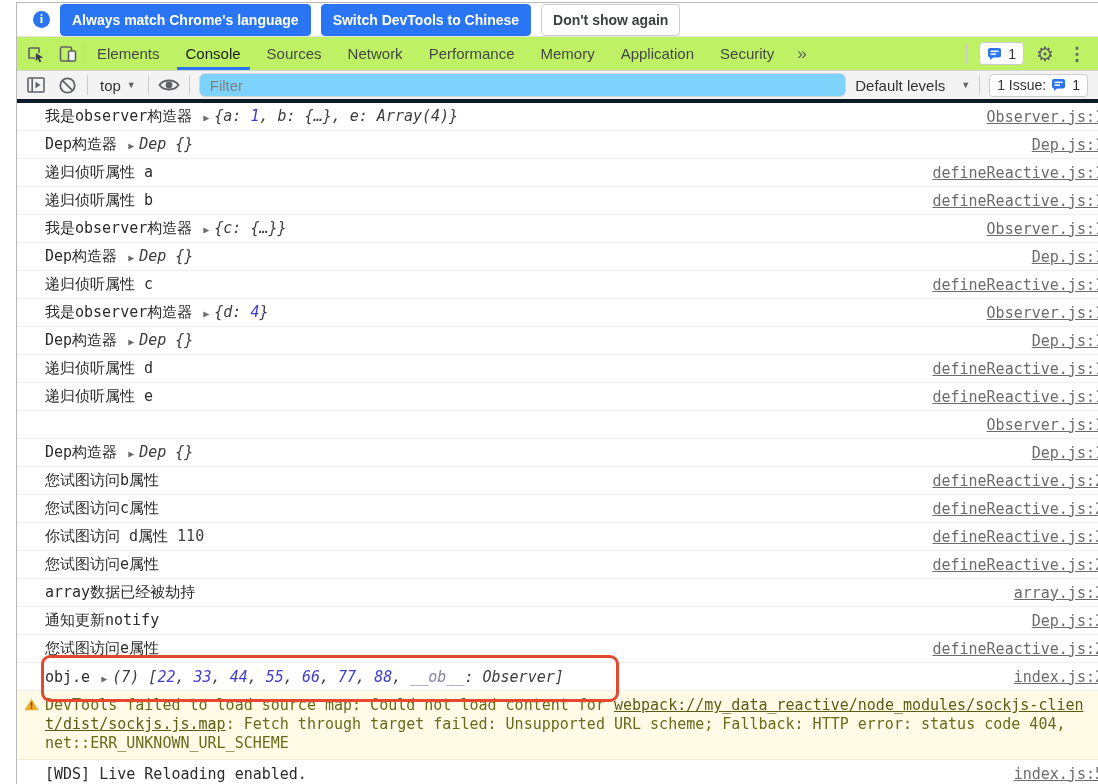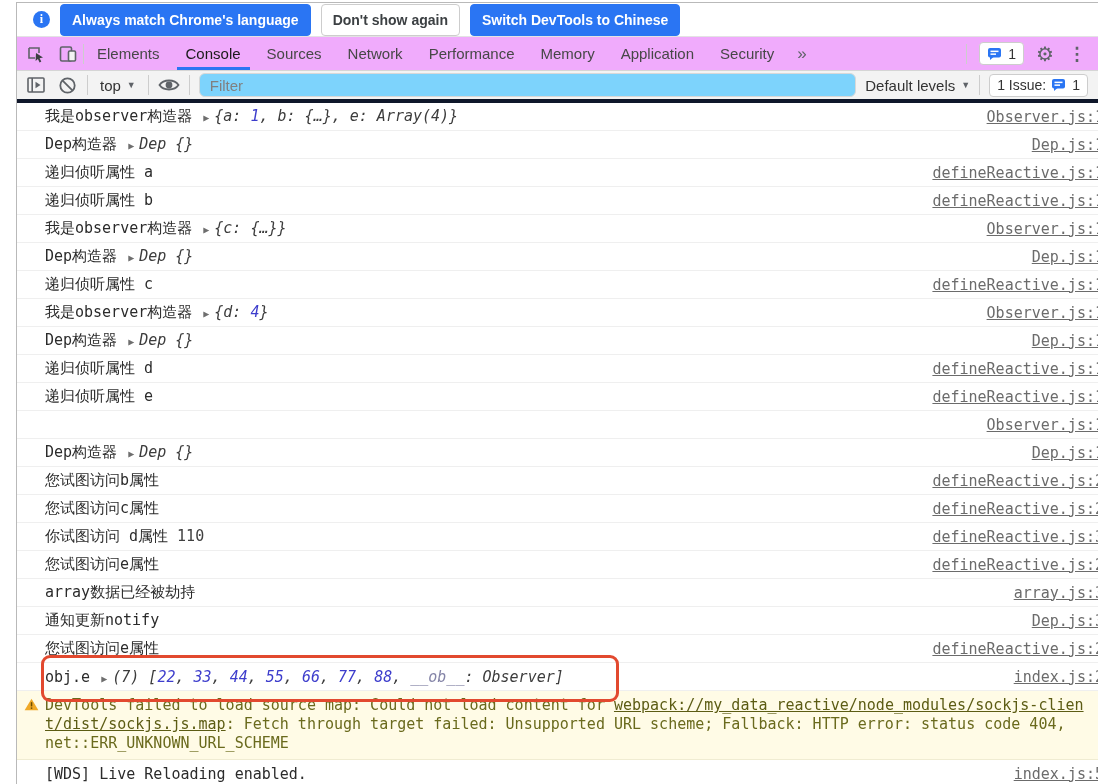--- a/index.html
+++ b/index.html
@@ -14,21 +14,21 @@
     background:#fff; border-bottom:1px solid #e3e3e3; padding-left:16px; gap:10px; }
   .info-icon { width:17px; height:17px; border-radius:50%; background:#2a75f3; color:#fff;
     font:bold 12px "Liberation Serif", serif; display:flex; align-items:center; justify-content:center; }
   .infobar-msg { font-size:15px; color:#202124; margin-right:6px; white-space:nowrap; }
   .ib-btn { height:32px; padding:0 11px; border-radius:4px; font-size:14px; font-weight:bold;
     display:flex; align-items:center; white-space:nowrap; cursor:pointer; }
   .ib-btn.primary { background:#2a75f3; color:#fff; border:1px solid #2a75f3; }
   .ib-btn.secondary { background:#fff; color:#3c4043; border:1px solid #cdcdcd; }
 
   
-  .tabbar { height:34px; flex:0 0 34px; background:#f0abfc; border-bottom:1px solid #d5d5d5;
+  .tabbar { height:34px; flex:0 0 34px; background:#bef264; border-bottom:1px solid #d5d5d5;
     display:flex; align-items:stretch; }
   .tb-icons { display:flex; align-items:center; padding:0 4px 0 8px; gap:10px; }
   .tb-icon { width:22px; height:22px; display:flex; align-items:center; justify-content:center; cursor:pointer; }
   .vdiv { width:1px; height:20px; background:#cdcdcd; align-self:center; }
   .tabs { display:flex; align-items:stretch; }
   .tab { padding:0 13px; display:flex; align-items:center; font-size:15px; color:#474747;
     position:relative; cursor:pointer; white-space:nowrap; }
   .tab.active { color:#1a1a1a; }
   .tab.active::after { content:""; position:absolute; left:4px; right:4px; bottom:0; height:3px; background:#2a75f3; }
   .tab.more { font-size:17px; color:#5f6368; padding:0 10px; }
@@ -39,21 +39,21 @@
   .kebab { font-size:18px; color:#5f6368; font-weight:bold; cursor:pointer; padding:0 2px; }
 
   
   .ctoolbar { height:32px; flex:0 0 32px; background:#f3f3f3; border-bottom:4px solid #0f172a;
     display:flex; align-items:center; gap:9px; padding:0 10px 0 8px; }
   .top-select { display:flex; align-items:center; gap:6px; font-size:15px; color:#333; cursor:pointer; padding:0 3px; }
   .caret { font-size:9px; color:#5f6368; }
   .filter-input { flex:1; height:24px; border:1px solid #d8d8d8; border-radius:6px; background:#7dd3fc;
     font-size:15px; padding:0 10px; color:#333; outline:none; min-width:100px; }
   .filter-input::placeholder { color:#808080; }
-  .levels { display:flex; align-items:center; gap:6px; font-size:15px; color:#333; cursor:pointer; white-space:nowrap; }
+  .levels { display:flex; align-items:center; gap:16px; font-size:15px; color:#333; cursor:pointer; white-space:nowrap; }
 
   
   .console { flex:1; position:relative; background:#fff; overflow:hidden;
     font-family:"DejaVu Sans Mono", monospace; font-size:15px; }
   .crow { height:28px; display:flex; align-items:center; border-bottom:1px solid #efefef;
     padding-left:28px; position:relative; overflow:hidden; white-space:nowrap; }
   .cmsg { color:#2b2b2b; }
   .seg-text { color:#2b2b2b; }
   .seg-arrow { color:#6e6e6e; font-size:10px; padding:0 5px 0 2px; cursor:pointer; }
   .seg-prev { color:#3c3c3c; font-style:italic; }
@@ -80,22 +80,22 @@
   svg { display:block; }
 </style>
 </head>
 <body>
 
 <div class="devtools">
 
   <div class="infobar">
     <span class="info-icon">i</span>
     <span class="ib-btn primary">Always match Chrome's language</span>
+    <span class="ib-btn primary">Switch DevTools to Chinese</span>
     <span class="ib-btn secondary">Don't show again</span>
-    <span class="ib-btn primary">Switch DevTools to Chinese</span>
   </div>
 
   <div class="tabbar">
     <div class="tb-icons">
       <span class="tb-icon">
         <svg width="20" height="20" viewBox="0 0 20 20">
           <path d="M3 4 h10 v5" fill="none" stroke="#5f6368" stroke-width="1.6"></path>
           <path d="M3 4 v10 h6" fill="none" stroke="#5f6368" stroke-width="1.6"></path>
           <path d="M10 9 L17 13.5 L13.6 14.2 L15.3 17.6 L13.6 18.4 L11.9 15 L9.6 17 Z" fill="#3c4043"></path>
         </svg>

